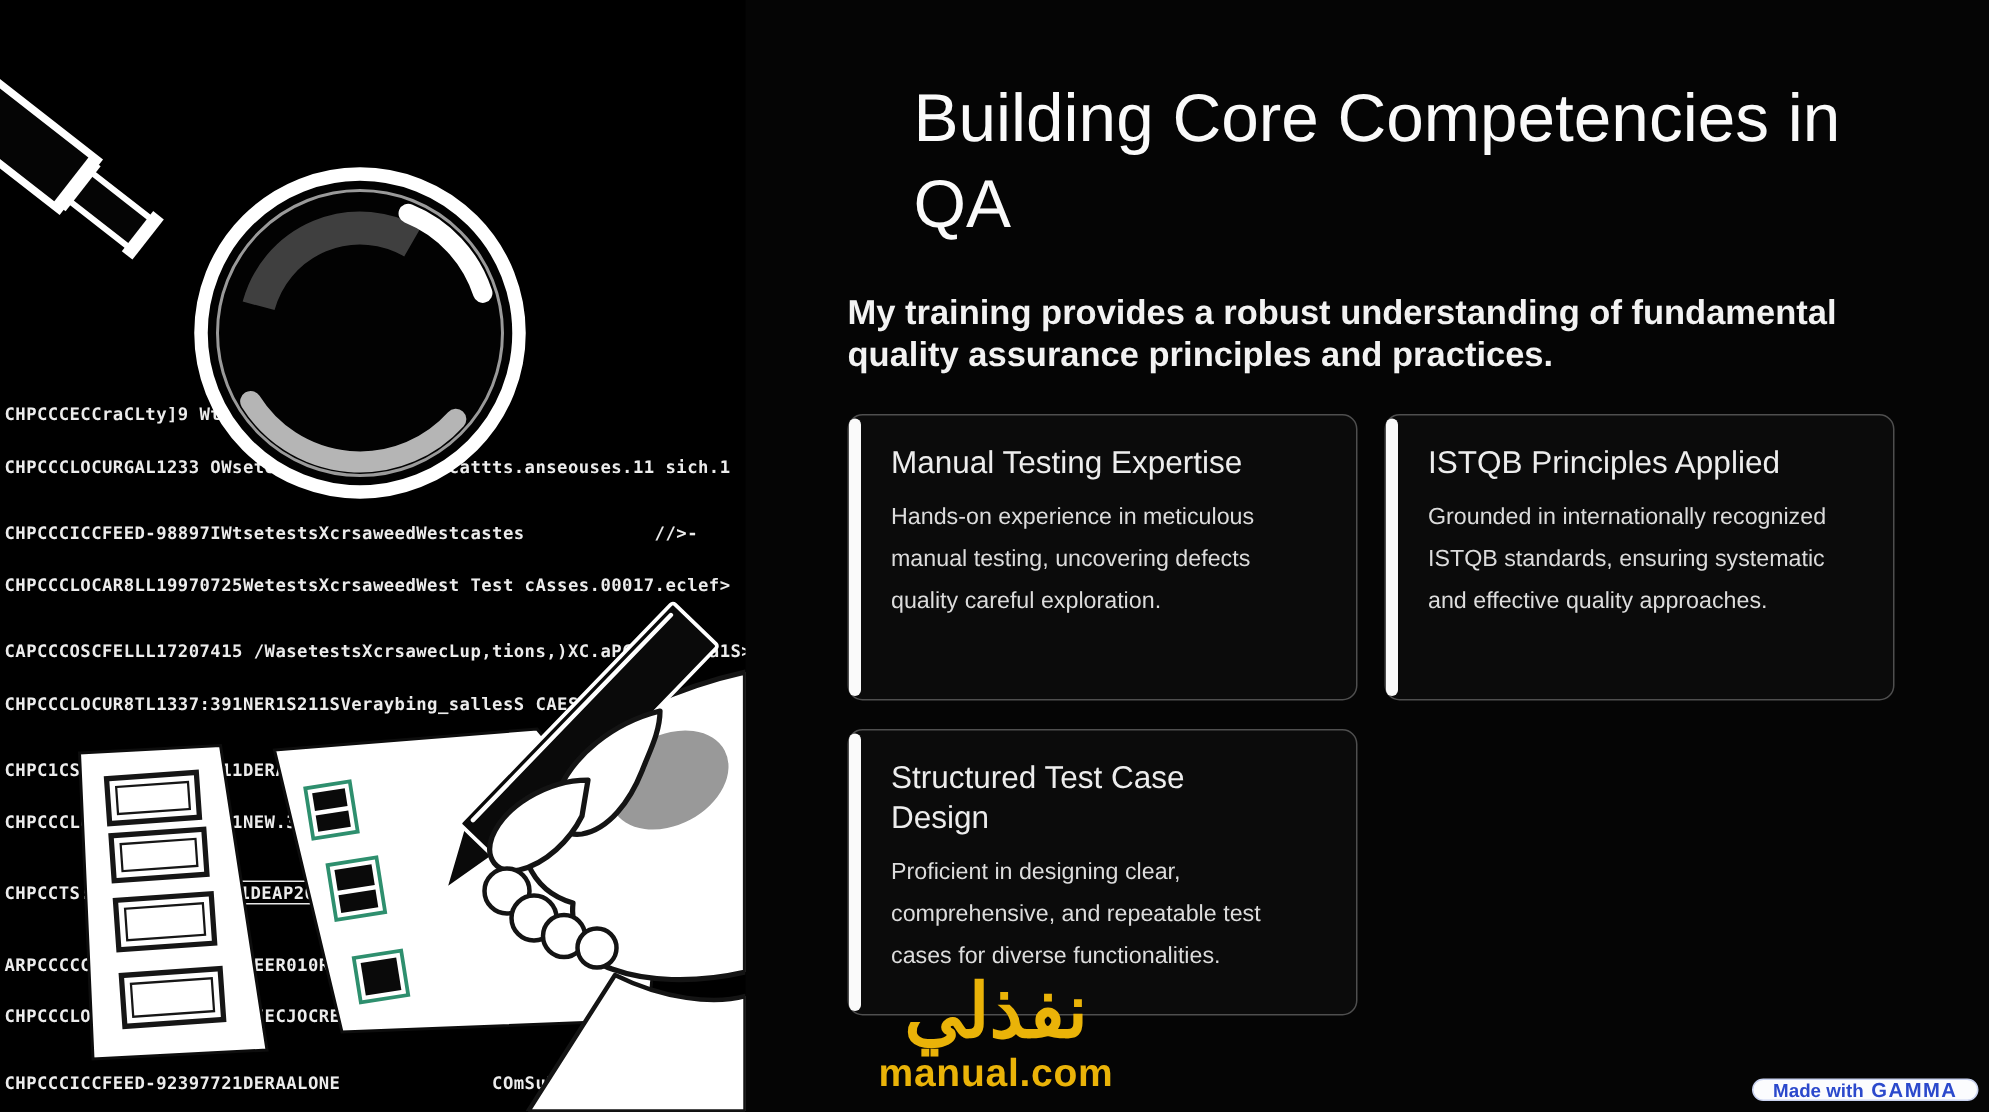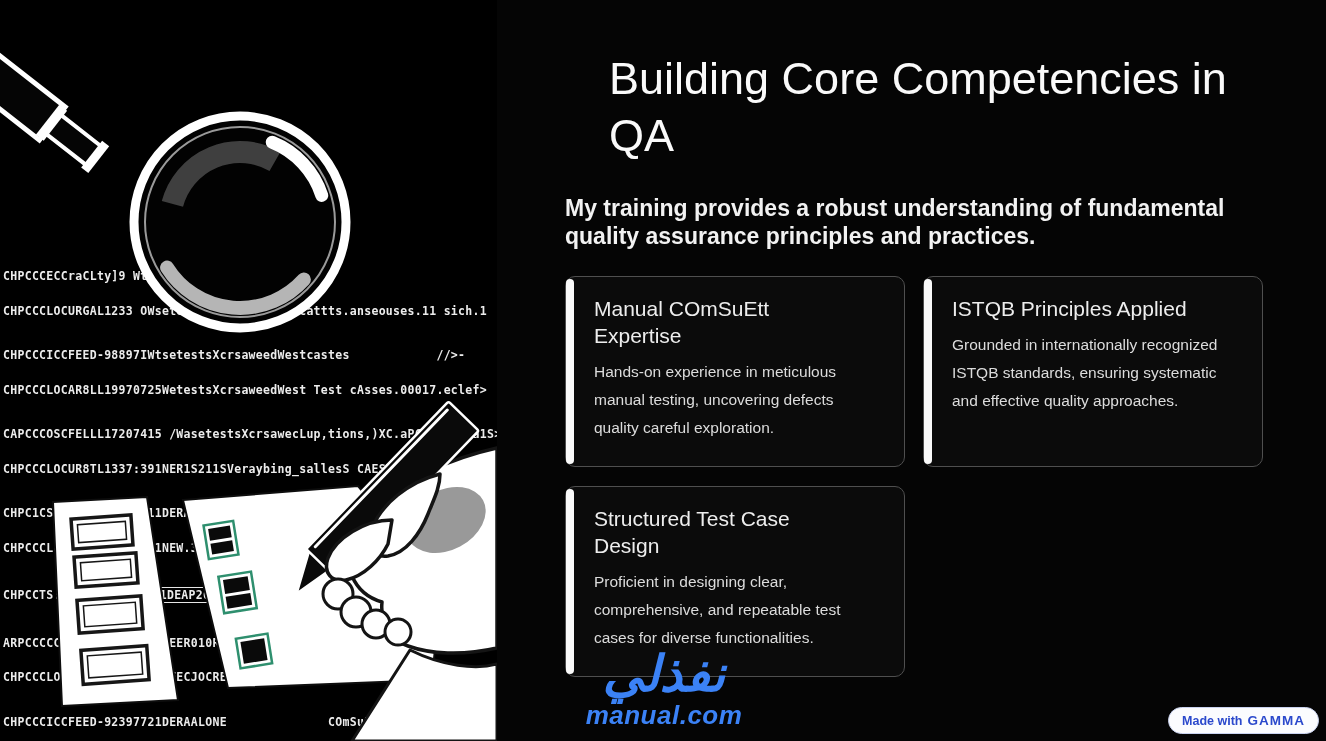--- a/index.html
+++ b/index.html
@@ -33,26 +33,26 @@
           background:#0b0b0b; border:1px solid #4f4f4f; border-radius:10px;
           padding:18px 22px 18px 28px; }
   .card-accent { position:absolute; left:0; top:2px; bottom:2px; width:8px;
                  border-radius:6px; background:#fafafa; }
   .card-title { font-size:21px; line-height:27px; font-weight:500; color:#ededed;
                 max-width:252px; margin-bottom:9px; }
   .card-body { font-size:15.5px; line-height:28px; color:#dcdcdc; max-width:272px; }
 
   
   .watermark { position:absolute; left:576px; top:646px; width:176px; z-index:9;
-               text-align:center; color:#3b82f6; pointer-events:none;font-style:italic; }
+               text-align:center; color:#eab308; pointer-events:none; }
   .watermark-ar { font-size:50px; line-height:56px; font-weight:bold; direction:rtl; }
   .watermark-site { font-size:26px; line-height:26px; font-weight:bold; letter-spacing:0.5px; }
 
   
-  .gamma-badge { position:absolute; right:7px; bottom:7px; height:27px; z-index:9;
+  .gamma-badge { position:absolute; right:7px; bottom:7px; height:15px; z-index:9;
                  background:#fbfcfe; border:1px solid #c9d2ef; border-radius:14px;
                  display:flex; align-items:center; padding:0 13px; gap:5px; cursor:pointer; }
   .gamma-prefix { font-size:12.5px; font-weight:600; color:#2b49cc; }
   .gamma-brand  { font-size:13.5px; font-weight:800; color:#2b49cc; letter-spacing:1px; }
 </style>
 </head>
 <body>
 
 <div class="stage">
 
@@ -153,21 +153,21 @@
       </g>
     </svg>
   </div>
 
   <h1 class="page-title">Building Core Competencies in QA</h1>
   <p class="page-subtitle">My training provides a robust understanding of fundamental quality assurance principles and practices.</p>
 
   <div class="cards">
     <div class="card">
       <div class="card-accent"></div>
-      <div class="card-title">Manual COmSuEtt Expertise</div>
+      <div class="card-title">Manual Testing Expertise</div>
       <div class="card-body">Hands-on experience in meticulous manual testing, uncovering defects quality careful exploration.</div>
     </div>
     <div class="card">
       <div class="card-accent"></div>
       <div class="card-title">ISTQB Principles Applied</div>
       <div class="card-body">Grounded in internationally recognized ISTQB standards, ensuring systematic and effective quality approaches.</div>
     </div>
     <div class="card">
       <div class="card-accent"></div>
       <div class="card-title">Structured Test Case Design</div>

